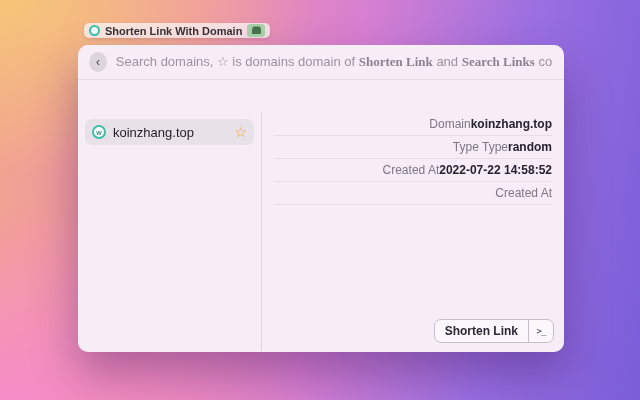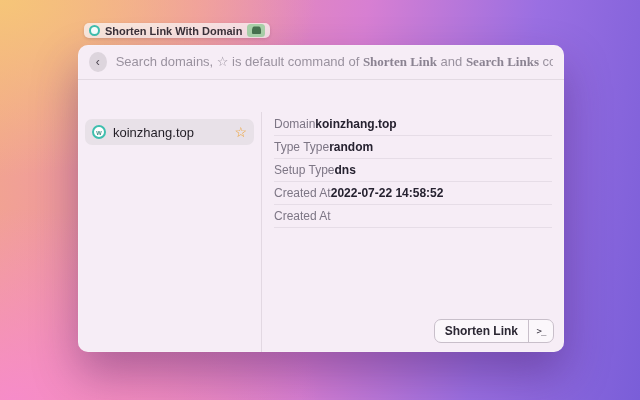--- a/index.html
+++ b/index.html
@@ -76,21 +76,21 @@
     border: 2px solid #3ebfae; background: #ffffff;
     display: flex; align-items: center; justify-content: center;
     font-size: 7px; color: #3b8f84; font-weight: 700;
   }
   .item-label { font-size: 13px; font-weight: 500; color: #221e26; }
   .item-star { margin-left: auto; color: #ef9f2d; font-size: 14px; line-height: 1; }
 
   
   .details-panel { flex: 1; padding: 1px 12px 0 12px; }
   .detail-row {
-    display: flex; align-items: center; justify-content: flex-start;
+    display: flex; align-items: center; justify-content: flex-end;
     height: 23px; border-bottom: 1px solid #e6dde7;
   }
   .detail-label { font-size: 12px; color: #7d7685; }
   .detail-value { font-size: 12px; font-weight: 600; color: #262230; }
 
   
   .action-button {
     position: absolute; right: 10px; bottom: 9px;
     display: flex; align-items: stretch; height: 24px;
     background: rgba(252,248,252,0.85);
@@ -119,21 +119,21 @@
     <span class="toast-badge-glyph"></span>
   </span>
 </div>
 
 <div class="window">
 
   <div class="header">
     <button class="back-btn">
       <span>‹</span>
     </button>
-    <div class="search-placeholder"><span>Search domains, ☆ is default command of </span><span class="cmd">Shorten Link</span><span> and </span><span class="cmd">Search Links</span><span> command...</span></div>
+    <div class="search-placeholder"><span>Search domains, ☆ is domains domain of </span><span class="cmd">Shorten Link</span><span> and </span><span class="cmd">Search Links</span><span> command...</span></div>
   </div>
 
   <div class="main">
 
     <div class="list-panel">
       <div class="list-item">
         <span class="item-favicon">w</span>
         <span class="item-label">koinzhang.top</span>
         <span class="item-star">☆</span>
       </div>
@@ -142,24 +142,20 @@
     <div class="details-panel">
       <div class="detail-row">
         <span class="detail-label">Domain</span>
         <span class="detail-value">koinzhang.top</span>
       </div>
       <div class="detail-row">
         <span class="detail-label">Type Type</span>
         <span class="detail-value">random</span>
       </div>
       <div class="detail-row">
-        <span class="detail-label">Setup Type</span>
-        <span class="detail-value">dns</span>
-      </div>
-      <div class="detail-row">
         <span class="detail-label">Created At</span>
         <span class="detail-value">2022-07-22 14:58:52</span>
       </div>
       <div class="detail-row">
         <span class="detail-label">Created At</span>
       </div>
     </div>
 
     <button class="action-button">
       <span class="action-label">Shorten Link</span>

